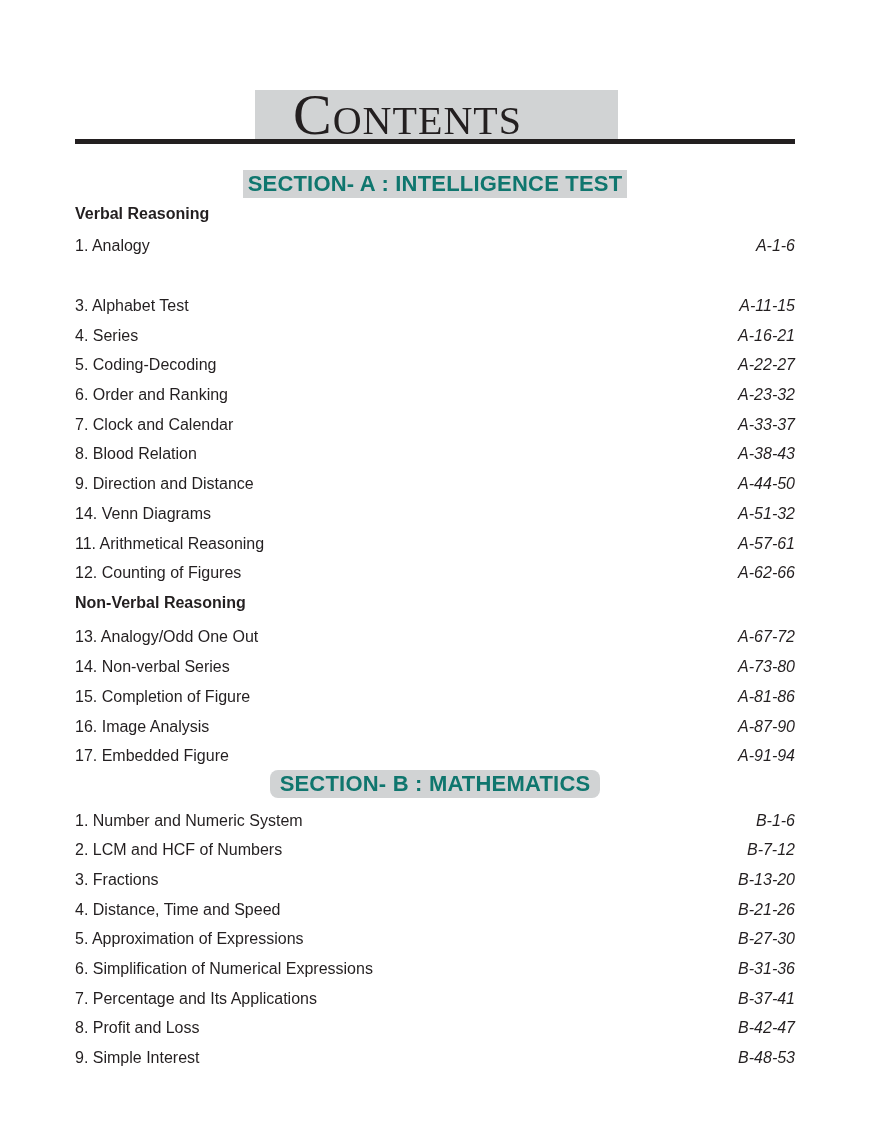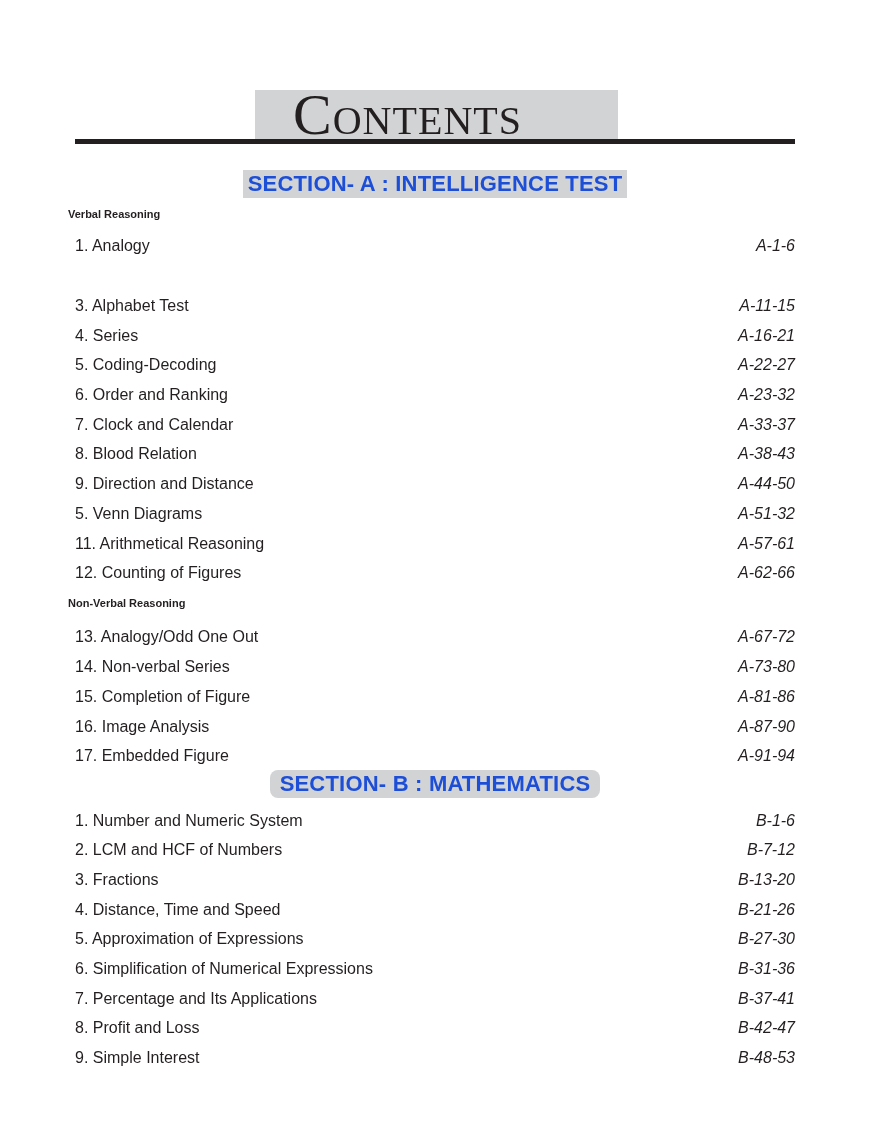--- a/index.html
+++ b/index.html
@@ -12,26 +12,26 @@
                background: #d1d3d4; }
   .title-text { position: absolute; left: 255px; top: -2px; width: 305px; text-align: center;
                 font-family: "Liberation Serif", "DejaVu Serif", serif; font-weight: normal;
                 color: #231f20; line-height: 54px; letter-spacing: 1px; font-size: 40px;
                 white-space: nowrap; }
   .title-text .cap { font-size: 58px; }
   .title-rule { position: absolute; left: 75px; top: 139px; width: 720px; height: 5px; background: #231f20; }
 
   .section-head { position: absolute; height: 28px; background: #d1d3d4;
                   font-family: "Liberation Sans", "DejaVu Sans", sans-serif; font-weight: bold;
-                  font-size: 22px; line-height: 28px; text-align: center; color: #1d4ed8;
+                  font-size: 22px; line-height: 28px; text-align: center; color: #0f766e;
                   white-space: nowrap; letter-spacing: 0.2px; }
   #secA { left: 243px; top: 170px; width: 384px; }
   #secB { left: 270px; top: 770px; width: 330px; border-radius: 8px; }
 
-  .subhead { position: absolute; left: 68px; font-weight: bold; font-size: 11px;
+  .subhead { position: absolute; left: 75px; font-weight: bold; font-size: 16px;
              line-height: 18px; color: #231f20; white-space: nowrap; }
 
   .row { position: absolute; left: 75px; width: 720px; height: 22px; font-size: 16px;
          line-height: 22px; color: #231f20; }
   .row .label { position: absolute; left: 0; top: 0; white-space: nowrap; text-align: right; }
   .row .pages { position: absolute; right: 0; top: 0; white-space: nowrap; font-style: italic; }
 </style>
 </head>
 <body>
 
@@ -73,21 +73,21 @@
     </div>
   <div class="row" style="top:443px">
       <span class="label">8. Blood Relation</span>
       <span class="pages">A-38-43</span>
     </div>
   <div class="row" style="top:473px">
       <span class="label">9. Direction and Distance</span>
       <span class="pages">A-44-50</span>
     </div>
   <div class="row" style="top:503px">
-      <span class="label">5. Venn Diagrams</span>
+      <span class="label">14. Venn Diagrams</span>
       <span class="pages">A-51-32</span>
     </div>
   <div class="row" style="top:533px">
       <span class="label">11. Arithmetical Reasoning</span>
       <span class="pages">A-57-61</span>
     </div>
   <div class="row" style="top:562px">
       <span class="label">12. Counting of Figures</span>
       <span class="pages">A-62-66</span>
     </div>

